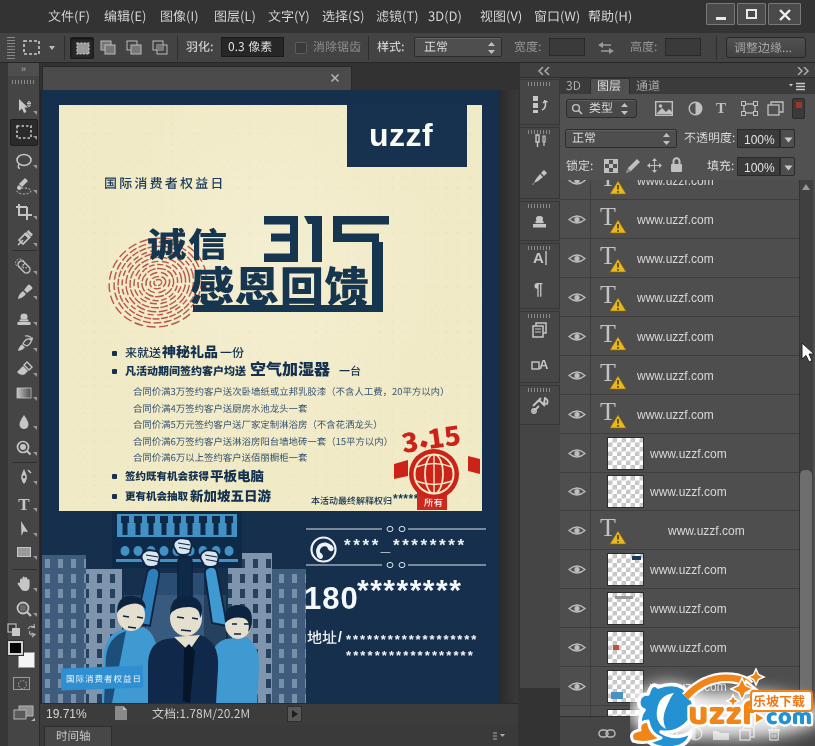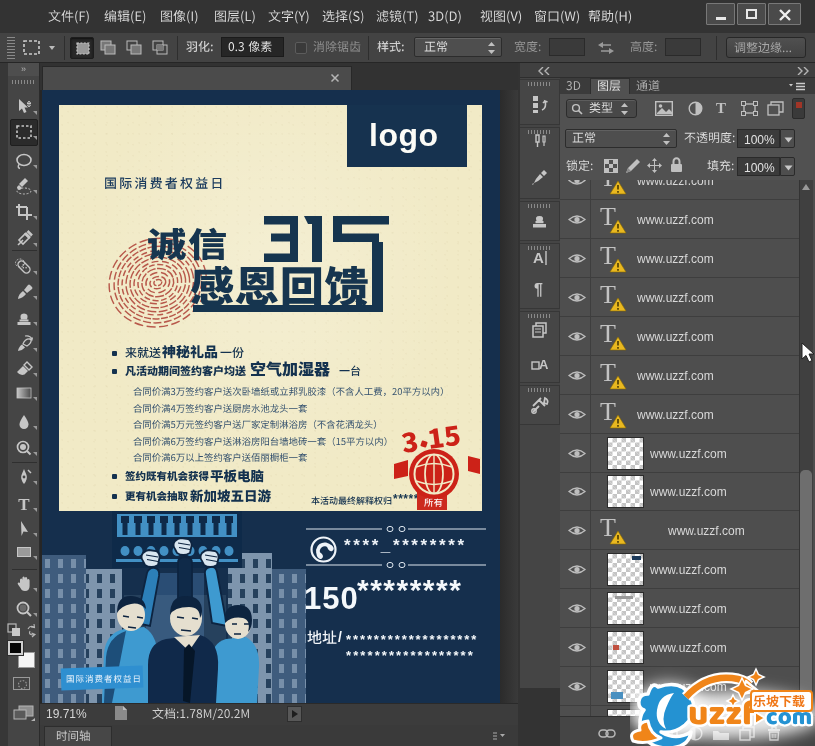--- a/index.html
+++ b/index.html
@@ -279,21 +279,21 @@
 <div class="ab" style="left:42px;top:66px;width:310px;height:24px;background:#4b4b4b;border:1px solid #282828;border-bottom:none"></div>
 <svg class="ab" style="left:330px;top:73px" width="10" height="10" viewBox="0 0 10 10">
       <path d="M1.5 1.5 L8.5 8.5 M8.5 1.5 L1.5 8.5" stroke="#b5b5b5" stroke-width="1.5"></path>
     </svg>
 
 <div class="ab" style="left:40px;top:90px;width:478px;height:613px;background:#262626"></div>
 <div class="ab" style="left:500px;top:90px;width:18px;height:613px;background:linear-gradient(to right,#2b2b2b,#3a3a3a)"></div>
 <div class="ab" style="left:42px;top:90px;width:458px;height:613px;background:#152f4d;overflow:hidden">
 <div class="ab" style="left:17px;top:15px;width:423px;height:406px;background:#f1eac6;background-image:radial-gradient(ellipse at 50% 40%,rgba(255,255,255,0.22),rgba(0,0,0,0) 62%),radial-gradient(circle at 30% 20%,rgba(170,150,100,0.06) 0.8px,rgba(0,0,0,0) 1.2px),radial-gradient(circle at 70% 60%,rgba(170,150,100,0.06) 0.8px,rgba(0,0,0,0) 1.2px);background-size:100% 100%,11px 9px,13px 11px"></div>
 <div class="ab" style="left:305px;top:15px;width:120px;height:62px;background:#16324f"></div>
-<div class="lat" style="left:327px;top:27px;font-size:32px;font-weight:bold;color:#fbfbf6;letter-spacing:0.5px">logo</div>
+<div class="lat" style="left:327px;top:27px;font-size:32px;font-weight:bold;color:#fbfbf6;letter-spacing:0.5px">uzzf</div>
 <svg class="ab" style="left:0;top:421px" width="458" height="192" viewBox="0 0 458 192">
 <defs>
 <pattern id="win" width="13" height="15" patternUnits="userSpaceOnUse">
             <rect x="3" y="3" width="5" height="9" fill="#8fa6bc" opacity="0.7"></rect>
           </pattern>
 <pattern id="win2" width="13" height="15" patternUnits="userSpaceOnUse">
             <rect x="3" y="3" width="5" height="9" fill="#16334f" opacity="0.85"></rect>
           </pattern>
 </defs>
 <g>
@@ -505,21 +505,21 @@
     </svg>
 <svg class="ab" style="left:310px;top:536px" width="27" height="27" viewBox="0 0 27 27">
 <circle cx="13.5" cy="13.5" r="12" fill="none" stroke="#eef3f8" stroke-width="2.2"></circle>
 <g transform="rotate(-36 13.5 13.5)">
         <path d="M4.8 15.5 A 8.7 8.7 0 0 1 22.2 15.5 L18.4 15.5 A 4.9 4.9 0 0 0 8.6 15.5 Z" fill="#eef3f8"></path>
         <ellipse cx="6.9" cy="16.3" rx="2.7" ry="3.5" fill="#eef3f8"></ellipse>
         <ellipse cx="20.1" cy="16.3" rx="2.7" ry="3.5" fill="#eef3f8"></ellipse>
       </g>
 </svg>
 <div class="lat" style="left:344px;top:536px;font-size:17px;font-weight:bold;color:#eef3f8;letter-spacing:2.6px">****_********</div>
-<div class="lat" style="left:304px;top:581px;font-size:31px;font-weight:bold;color:#f4f8fb;letter-spacing:1px">150</div>
+<div class="lat" style="left:304px;top:581px;font-size:31px;font-weight:bold;color:#f4f8fb;letter-spacing:1px">180</div>
 <div class="lat" style="left:357px;top:573px;font-size:30px;font-weight:bold;color:#f4f8fb;letter-spacing:1.5px">********</div>
 <svg class="t" style="left:307px;top:643px">
       <path d="M6.4 -11.2V-7.2L4.8 -6.5L5.4 -5.3L6.4 -5.7V-1.3C6.4 0.5 6.9 0.9 8.8 0.9C9.2 0.9 11.8 0.9 12.3 0.9C13.9 0.9 14.4 0.3 14.5 -1.8C14.2 -1.9 13.6 -2.1 13.3 -2.4C13.2 -0.7 13 -0.3 12.2 -0.3C11.6 -0.3 9.3 -0.3 8.9 -0.3C7.9 -0.3 7.7 -0.5 7.7 -1.3V-6.3L9.4 -7V-2.2H10.8V-7.6L12.5 -8.4C12.5 -6 12.5 -4.6 12.4 -4.3C12.4 -4 12.2 -4 12 -4C11.9 -4 11.4 -4 11.1 -4C11.3 -3.7 11.4 -3.1 11.5 -2.8C11.9 -2.8 12.5 -2.8 12.9 -2.9C13.4 -3.1 13.7 -3.4 13.7 -4C13.8 -4.6 13.9 -6.7 13.9 -9.5L13.9 -9.8L12.9 -10.2L12.7 -10L12.4 -9.7L10.8 -9V-12.7H9.4V-8.5L7.7 -7.8V-11.2ZM0.4 -2.4 1 -1C2.3 -1.6 4 -2.4 5.7 -3.2L5.3 -4.4L3.8 -3.8V-7.8H5.4V-9.1H3.8V-12.5H2.4V-9.1H0.6V-7.8H2.4V-3.2C1.7 -2.9 1 -2.6 0.4 -2.4Z M21.4 -9.4V-0.6H19.7V0.7H29.5V-0.6H26.1V-6.2H29.2V-7.5H26.1V-12.6H24.7V-0.6H22.8V-9.4ZM15.4 -2.6 16 -1.2C17.4 -1.8 19.2 -2.5 20.9 -3.3L20.6 -4.5L18.9 -3.9V-7.8H20.8V-9.1H18.9V-12.5H17.6V-9.1H15.6V-7.8H17.6V-3.4C16.8 -3.1 16 -2.8 15.4 -2.6Z" fill="#f5f8fb"></path>
     </svg>
 <div class="lat" style="left:338px;top:629px;font-size:14px;font-weight:bold;color:#f4f8fb">/</div>
 <div class="lat" style="left:346px;top:632px;font-size:13px;font-weight:bold;color:#f4f8fb;letter-spacing:1.9px">*******************</div>
 <div class="lat" style="left:346px;top:648px;font-size:13px;font-weight:bold;color:#f4f8fb;letter-spacing:2.1px">******************</div>
 <svg class="t" style="left:66px;top:682px">
       <path d="M5 -2.7C5.3 -2.4 5.6 -2 5.8 -1.8H4.6V-3H6.2V-3.7H4.6V-4.8H6.4V-5.5H2.1V-4.8H3.8V-3.7H2.3V-3H3.8V-1.8H2V-1.1H6.5V-1.8H5.8L6.3 -2.1C6.1 -2.3 5.8 -2.7 5.5 -3ZM0.7 -6.8V0.7H1.5V0.3H6.9V0.7H7.8V-6.8ZM1.5 -0.5V-6.1H6.9V-0.5Z M13.4 -6.6V-5.8H17.2V-6.6ZM16.1 -2.7C16.5 -1.9 16.8 -0.7 16.9 -0.1L17.7 -0.3C17.5 -1 17.1 -2.1 16.8 -2.9ZM13.6 -2.9C13.3 -2 13 -1.1 12.5 -0.5C12.7 -0.4 13 -0.2 13.2 -0.1C13.6 -0.7 14 -1.8 14.3 -2.8ZM10.2 -6.8V0.7H10.9V-6.1H12C11.8 -5.5 11.6 -4.8 11.4 -4.2C11.9 -3.6 12.1 -3 12.1 -2.6C12.1 -2.3 12 -2.1 11.9 -2C11.8 -2 11.7 -2 11.6 -2C11.5 -1.9 11.4 -2 11.2 -2C11.3 -1.8 11.4 -1.5 11.4 -1.3C11.6 -1.3 11.8 -1.3 12 -1.3C12.2 -1.3 12.3 -1.4 12.5 -1.5C12.7 -1.6 12.8 -2 12.8 -2.5C12.8 -3 12.7 -3.6 12.1 -4.3C12.4 -5 12.7 -5.8 13 -6.5L12.4 -6.9L12.3 -6.8ZM13.1 -4.5V-3.8H14.8V-0.3C14.8 -0.2 14.8 -0.1 14.7 -0.1C14.5 -0.1 14.2 -0.1 13.8 -0.1C13.9 0.1 14 0.5 14 0.7C14.6 0.7 15 0.7 15.3 0.6C15.6 0.4 15.6 0.2 15.6 -0.3V-3.8H17.6V-4.5Z M26.3 -7C26.1 -6.5 25.7 -5.8 25.4 -5.3L26.1 -5.1C26.4 -5.5 26.7 -6.1 27 -6.7ZM22 -6.6C22.3 -6.1 22.7 -5.4 22.8 -5L23.5 -5.4C23.4 -5.8 23 -6.4 22.6 -6.9ZM19.7 -6.5C20.2 -6.3 20.9 -5.8 21.2 -5.5L21.7 -6.1C21.3 -6.4 20.7 -6.8 20.2 -7.1ZM19.3 -4.3C19.8 -4 20.5 -3.5 20.8 -3.2L21.3 -3.9C21 -4.2 20.3 -4.6 19.7 -4.8ZM19.5 0.1 20.2 0.6C20.7 -0.2 21.2 -1.2 21.6 -2.1L21 -2.6C20.5 -1.6 20 -0.5 19.5 0.1ZM23 -2.6H25.9V-1.8H23ZM23 -3.2V-4H25.9V-3.2ZM24.1 -7.2V-4.8H22.2V0.7H23V-1.1H25.9V-0.2C25.9 -0.1 25.9 -0.1 25.7 -0.1C25.6 -0.1 25.1 -0.1 24.7 -0.1C24.8 0.1 24.9 0.5 24.9 0.7C25.6 0.7 26 0.7 26.3 0.5C26.6 0.4 26.7 0.2 26.7 -0.2V-4.8H24.9V-7.2Z M32.5 -1.9C32.2 -0.8 31.5 -0.2 28.8 0C29 0.2 29.1 0.5 29.2 0.7C32.1 0.3 32.9 -0.4 33.3 -1.9ZM32.9 -0.4C34 -0.1 35.4 0.4 36.2 0.7L36.6 0.1C35.8 -0.2 34.4 -0.7 33.3 -0.9ZM31.4 -5.1C31.4 -4.9 31.4 -4.7 31.3 -4.5H30.3L30.3 -5.1ZM32.2 -5.1H33.4V-4.5H32.1C32.1 -4.7 32.2 -4.9 32.2 -5.1ZM29.7 -5.6C29.6 -5.1 29.5 -4.4 29.4 -4H30.9C30.6 -3.6 30 -3.4 29 -3.1C29.1 -3 29.3 -2.7 29.3 -2.5C29.6 -2.6 29.8 -2.7 30 -2.7V-0.5H30.8V-2.2H34.7V-0.6H35.5V-2.9H30.5C31.3 -3.2 31.7 -3.6 31.9 -4H33.4V-3.1H34.1V-4H35.7C35.6 -3.8 35.6 -3.7 35.6 -3.7C35.5 -3.6 35.5 -3.6 35.4 -3.6C35.3 -3.6 35.1 -3.6 34.8 -3.6C34.9 -3.5 35 -3.3 35 -3.1C35.3 -3.1 35.6 -3.1 35.8 -3.1C35.9 -3.1 36.1 -3.2 36.2 -3.3C36.4 -3.4 36.4 -3.7 36.5 -4.3C36.5 -4.4 36.5 -4.5 36.5 -4.5H34.1V-5.1H36V-6.7H34.1V-7.2H33.4V-6.7H32.2V-7.2H31.5V-6.7H29.4V-6.1H31.5V-5.6ZM32.2 -6.1H33.4V-5.6H32.2ZM34.1 -6.1H35.2V-5.6H34.1Z M45 -6.9C44.7 -6.5 44.4 -6.1 44.1 -5.8V-6.2H42.1V-7.2H41.3V-6.2H39.2V-5.5H41.3V-4.5H38.4V-3.8H41.6C40.6 -3.2 39.4 -2.6 38.2 -2.2C38.4 -2.1 38.6 -1.7 38.7 -1.6C39.2 -1.7 39.7 -1.9 40.2 -2.2V0.7H41V0.5H44.2V0.7H45V-3H41.7C42.1 -3.2 42.5 -3.5 42.9 -3.8H46.1V-4.5H43.8C44.5 -5.1 45.2 -5.8 45.7 -6.5ZM42.1 -4.5V-5.5H43.8C43.4 -5.1 43 -4.8 42.6 -4.5ZM41 -1H44.2V-0.2H41ZM41 -1.6V-2.3H44.2V-1.6Z M54.6 -5.6C54.4 -4.3 53.9 -3.1 53.3 -2.2C52.7 -3.1 52.4 -4.2 52.1 -5.6ZM54.8 -6.4 54.7 -6.4H51.1V-5.6H51.5L51.4 -5.6C51.7 -3.9 52.1 -2.6 52.8 -1.5C52.2 -0.8 51.4 -0.3 50.6 0C50.8 0.2 51 0.5 51.1 0.7C51.9 0.3 52.6 -0.2 53.3 -0.9C53.8 -0.3 54.4 0.3 55.2 0.8C55.3 0.5 55.5 0.2 55.7 0.1C54.9 -0.4 54.3 -0.9 53.8 -1.5C54.6 -2.7 55.2 -4.3 55.5 -6.3L55 -6.5ZM49.2 -7.2V-5.4H47.9V-4.7H49C48.8 -3.6 48.2 -2.3 47.6 -1.6C47.8 -1.4 48 -1 48.1 -0.8C48.5 -1.3 48.9 -2.2 49.2 -3.2V0.7H50V-3.4C50.4 -3 50.8 -2.4 51 -2.1L51.4 -2.8C51.2 -3 50.3 -4 50 -4.3V-4.7H51.1V-5.4H50V-7.2Z M62 -4C62.8 -3.7 64 -3.2 64.6 -2.8L65 -3.5C64.4 -3.8 63.2 -4.3 62.4 -4.6ZM59.9 -4.6C59.4 -4.1 58.3 -3.6 57.5 -3.3C57.7 -3.2 57.9 -2.9 58 -2.7C58.8 -3.1 59.9 -3.7 60.5 -4.2ZM58.4 -2.8V-0.3H57.4V0.5H65.1V-0.3H64.1V-2.8ZM59.2 -0.3V-2.2H60.1V-0.3ZM60.8 -0.3V-2.2H61.7V-0.3ZM62.4 -0.3V-2.2H63.4V-0.3ZM63 -7.2C62.8 -6.7 62.4 -6.1 62.1 -5.7L62.6 -5.5H59.9L60.4 -5.8C60.2 -6.2 59.9 -6.7 59.5 -7.2L58.8 -6.9C59.1 -6.5 59.5 -5.9 59.6 -5.5H57.5V-4.8H65V-5.5H62.8C63.1 -5.9 63.5 -6.4 63.8 -6.9Z M68.7 -2.9H72.8V-0.7H68.7ZM68.7 -3.7V-5.8H72.8V-3.7ZM67.9 -6.6V0.6H68.7V0.1H72.8V0.6H73.6V-6.6Z" fill="#dcecf8"></path>
     </svg>

